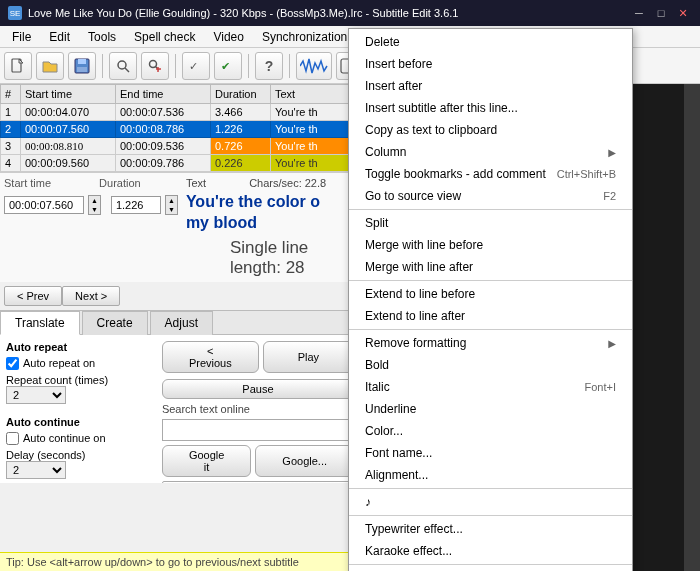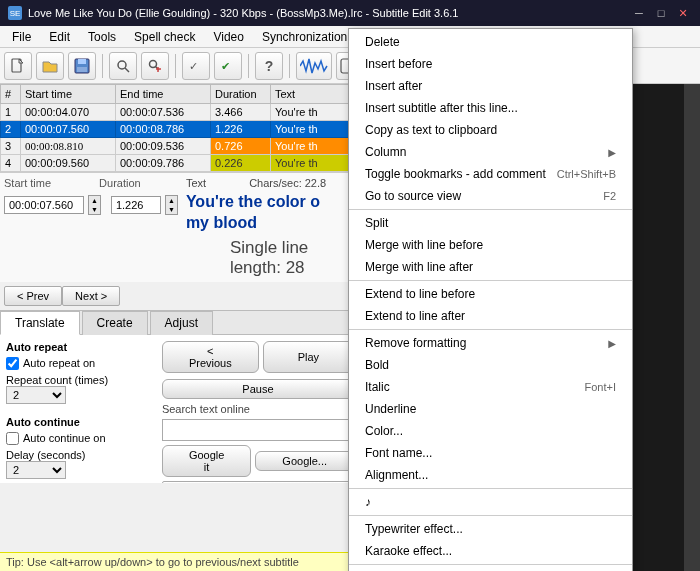--- a/index.html
+++ b/index.html
@@ -69,21 +69,21 @@
     .section-label { font-size: 11px; font-weight: bold; margin-bottom: 4px; }
     .checkbox-row { display: flex; align-items: center; gap: 4px; font-size: 11px; margin: 2px 0; }
     .small-select { border: 1px solid #aaa; font-size: 11px; padding: 1px 2px; width: 60px; }
     .field-row { margin: 4px 0; font-size: 11px; }
 
     #translate-right { flex: 1; display: flex; flex-direction: column; gap: 4px; }
     #translate-buttons-row { display: flex; gap: 4px; }
     .translate-btn { border: 1px solid #aaa; background: linear-gradient(to bottom, #fff, #ddd); padding: 3px 26px; cursor: pointer; font-size: 11px; flex: 1; border-radius: 6px; text-align: center; }
     .search-label { font-size: 11px; color: #444; }
     #search-input { border: 1px solid #aaa; padding: 2px 4px; width: 100%; font-size: 11px; height: 22px; }
-    #google-row { display: flex; gap: 4px; align-items: center; }
+    #google-row { display: flex; gap: 4px; }
     .full-btn { border: 1px solid #aaa; background: linear-gradient(to bottom, #fff, #ddd); padding: 3px 6px; cursor: pointer; font-size: 11px; width: 100%; border-radius: 2px; text-align: center; }
 
     
     #tip-bar { background: #ffffc0; border-top: 1px solid #e0e000; padding: 3px 6px; font-size: 11px; color: #444; position: absolute; bottom: 0; left: 0; right: 350px; }
 
     
     #right-panel { width: 340px; background: #2a2a2a; position: relative; border-left: 1px solid #555; display: flex; flex-direction: column; }
     #video-area { flex: 1; background: #1a1a1a; display: flex; align-items: center; justify-content: center; color: #666; font-size: 12px; }
     #scrollbar-area { position: absolute; right: 0; top: 0; bottom: 0; width: 16px; background: #3a3a3a; }
 

